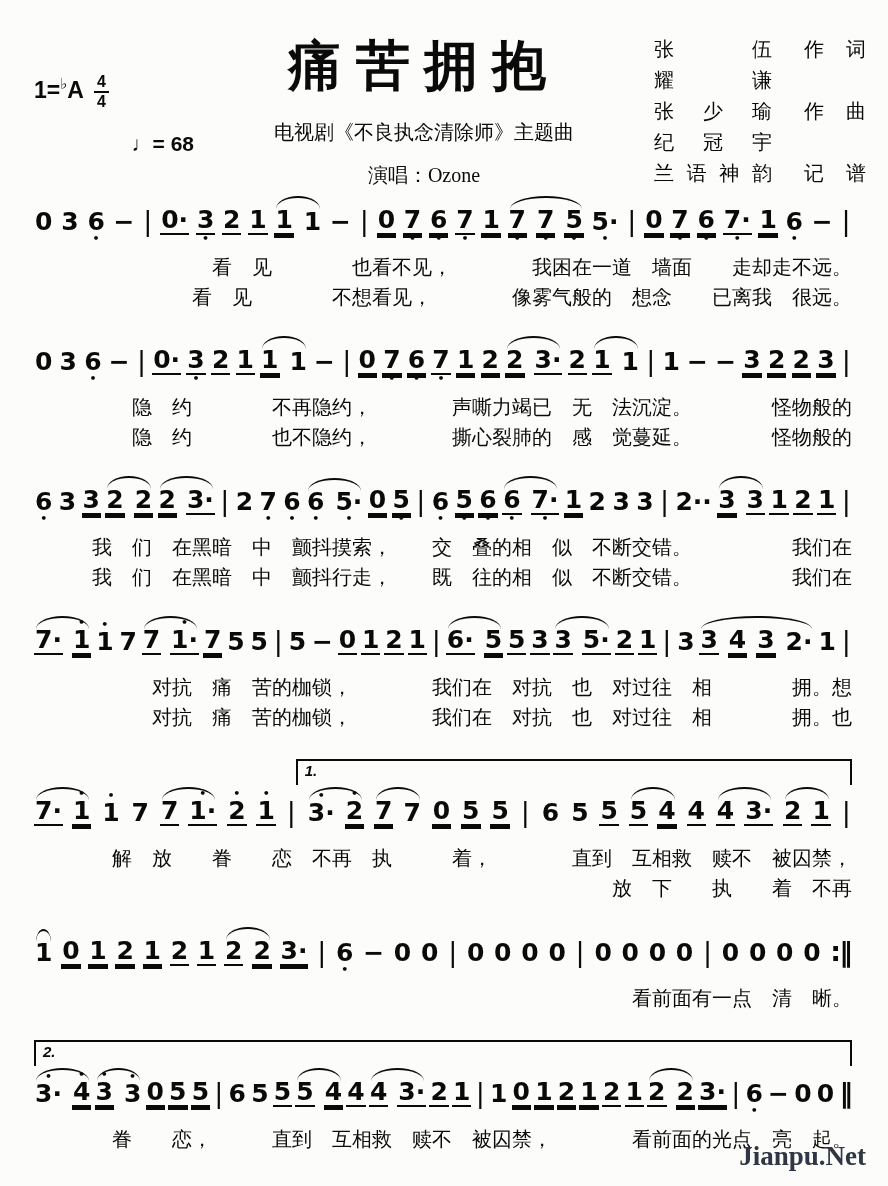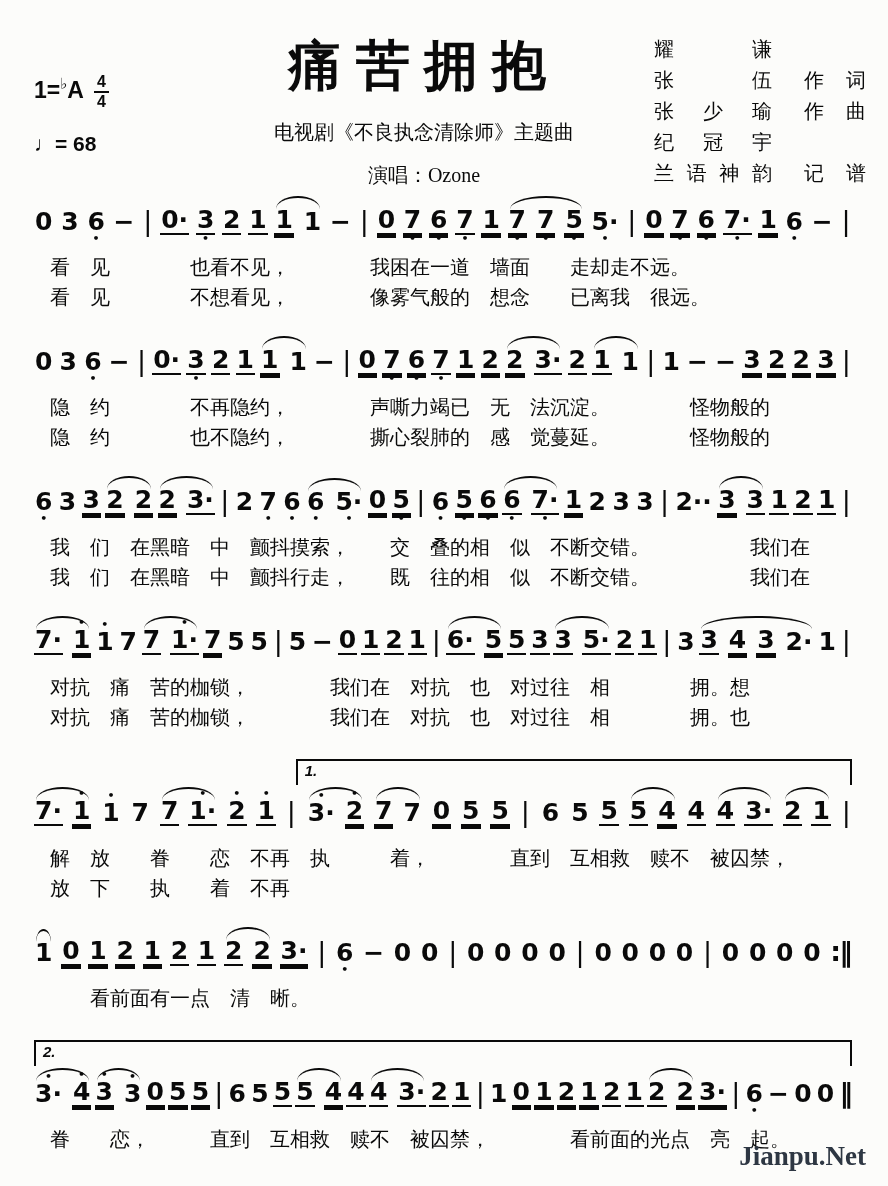--- a/index.html
+++ b/index.html
@@ -19,21 +19,21 @@
     grid-template-columns:160px 1fr 212px;
     padding:26px 22px 4px 34px;
     box-sizing:border-box;
   }
   .hdr-left{padding-top:48px;}
   .keysig{font-size:23px;font-weight:700;white-space:nowrap;}
   .keysig .flat{font-size:15px;vertical-align:super;font-weight:700;}
   .frac{display:inline-flex;flex-direction:column;align-items:center;
         vertical-align:middle;margin-left:10px;font-size:16px;font-weight:700;line-height:1;}
   .fbar{width:15px;height:2px;background:#0a0a0a;margin:1px 0;}
-  .tempo{margin-top:22px;font-size:21px;font-weight:700;}
+  .tempo{margin-top:22px;font-size:21px;font-weight:700;text-align:right;}
   .hdr-center{text-align:center;}
   .title{
     margin:4px 0 0 0;
     font-family:"Liberation Serif","DejaVu Serif",serif;
     font-size:54px;font-weight:700;letter-spacing:14px;
   }
   .subtitle{margin-top:16px;font-size:20px;font-family:"Liberation Serif","DejaVu Serif",serif;}
   .performer{margin-top:16px;font-size:20px;font-family:"Liberation Serif","DejaVu Serif",serif;}
   .credits{padding-top:8px;font-family:"Liberation Serif","DejaVu Serif",serif;}
   .credit-row{display:flex;justify-content:space-between;font-size:20px;line-height:31px;}
@@ -60,21 +60,21 @@
     content:"";position:absolute;left:2px;right:2px;top:-3px;height:11px;
     border-top:2px solid #0a0a0a;
     border-radius:50% 50% 0 0 / 100% 100% 0 0;
   }
   .volta{
     position:absolute;top:0;height:26px;
     border-top:2px solid #0a0a0a;border-left:2px solid #0a0a0a;border-right:2px solid #0a0a0a;
     box-sizing:border-box;
   }
   .vlabel{font-style:italic;font-size:15px;font-weight:700;padding-left:7px;display:inline-block;line-height:20px;}
-  .lyrics{margin-top:9px;}
+  .lyrics{margin-top:9px;text-align:right;}
   .lyr{
     font-size:20px;line-height:30px;white-space:pre;padding-left:16px;
     font-family:"Liberation Serif","DejaVu Serif",serif;
   }
   
   .watermark{
     position:absolute;right:22px;bottom:14px;
     font-family:"Liberation Serif","DejaVu Serif",serif;
     font-weight:700;font-size:27px;
   }
@@ -93,26 +93,26 @@
           </span></div>
       <div class="tempo">♩= 68</div>
     </div>
     <div class="hdr-center">
       <h1 class="title">痛苦拥抱</h1>
       <div class="subtitle">电视剧《不良执念清除师》主题曲</div>
       <div class="performer">演唱：Ozone</div>
     </div>
     <div class="credits">
         <div class="credit-row">
+          <span class="cname">张伍</span>
+          <span class="crole">作词</span>
+        </div>
+        <div class="credit-row">
           <span class="cname">耀谦</span>
           <span class="crole"></span>
-        </div>
-        <div class="credit-row">
-          <span class="cname">张伍</span>
-          <span class="crole">作词</span>
         </div>
         <div class="credit-row">
           <span class="cname">张少瑜</span>
           <span class="crole">作曲</span>
         </div>
         <div class="credit-row">
           <span class="cname">纪冠宇</span>
           <span class="crole"></span>
         </div>
         <div class="credit-row">

